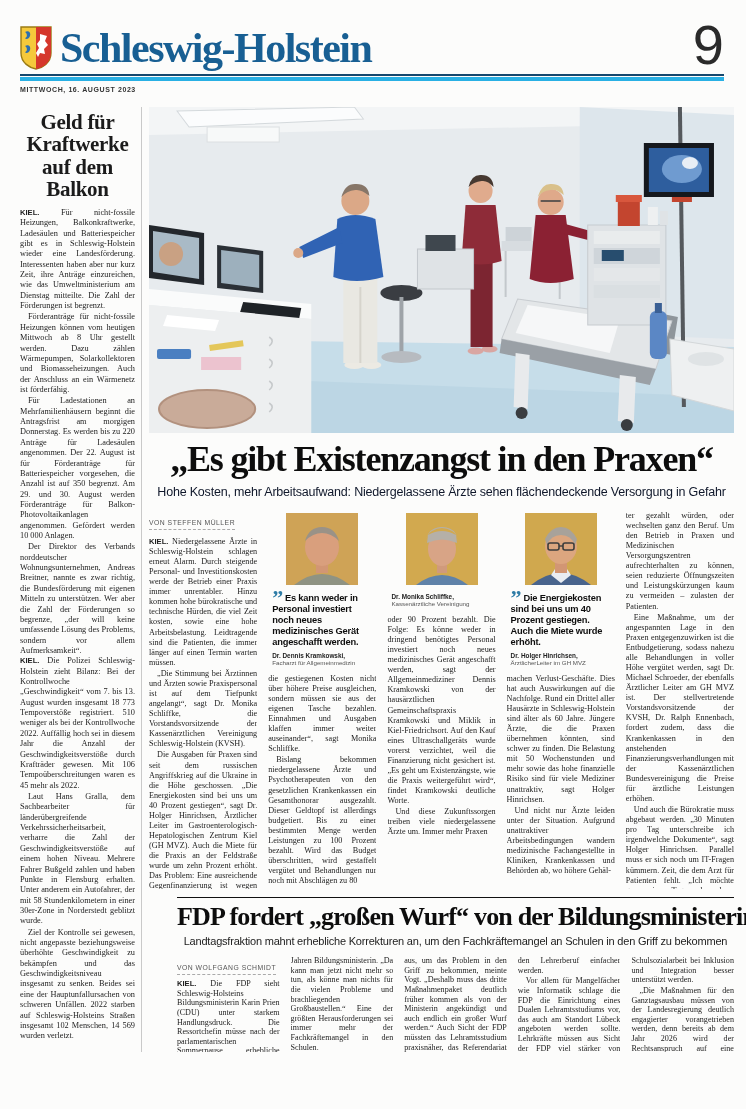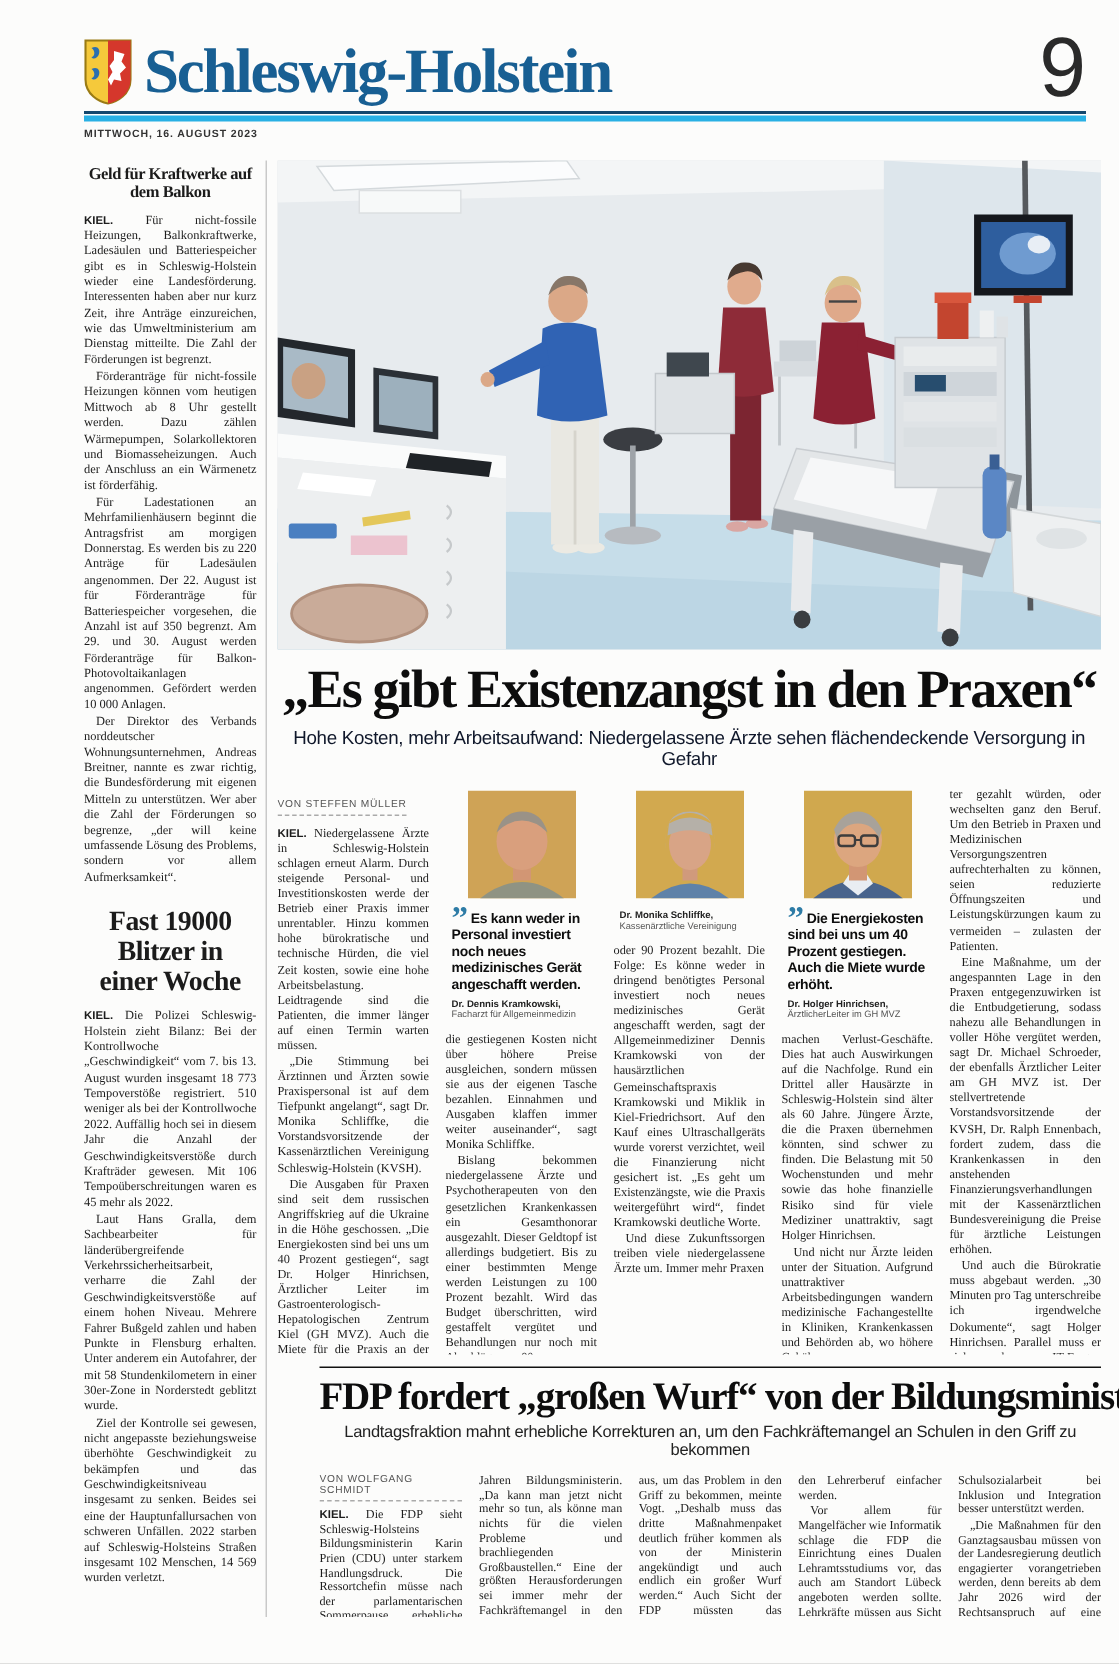--- a/index.html
+++ b/index.html
@@ -1,18 +1,18 @@
 <!DOCTYPE html>
 <html lang="de"><head>
 <meta charset="utf-8">
 <style>
   * { margin:0; padding:0; box-sizing:border-box; }
   body { background:#888; font-family:"Liberation Serif", serif; }
   .page { position:relative; width:746px; height:1109px; background:#fcfcfb; margin:0 auto;
-          overflow:hidden; color:#1b1b1b;padding-left:36px; }
+          overflow:hidden; color:#1b1b1b; }
 
   
   .masthead { padding:18px 22px 0 20px; }
   .mast-row { display:flex; align-items:flex-end; height:52px; }
   .logo { width:32px; height:44px; margin-right:8px; flex:0 0 auto; }
   .mast-title { font-family:"Liberation Serif", serif; font-weight:700; font-size:42px;
                 line-height:44px; letter-spacing:-1.5px; color:#185f93; white-space:nowrap; }
   .mast-page-no { margin-left:auto; font-family:"Liberation Sans", sans-serif; font-weight:300;
                   font-size:56px; line-height:50px; color:#2a2a2a; }
   .mast-rules { margin-top:4px; }
@@ -21,21 +21,21 @@
   .dateline { font-family:"Liberation Sans", sans-serif; font-size:7px; letter-spacing:0.6px;
               color:#333; margin:5px 0 0 0; font-weight:700; }
 
   
   .content { display:flex; padding:14px 12px 0 20px; }
   .rail { width:121px; flex:0 0 auto; padding-right:6px; }
   .vdiv { width:1px; background:#c9c9c9; flex:0 0 auto; }
   .main { flex:1; padding-left:7px; min-width:0; }
 
   
-  .rail-headline { font-weight:700; font-size:11px; line-height:1.07; text-align:center;
+  .rail-headline { font-weight:700; font-size:21px; line-height:1.07; text-align:center;
                    margin:4px 2px 7px 2px; letter-spacing:-0.3px; }
   .rail-headline.second { font-size:18.5px; margin-top:16px; }
   .body-text { font-size:8.3px; line-height:1.25; text-align:justify; color:#1c1c1c; }
   .body-text p + p { text-indent:8px; margin-top:1px; }
   .lead { font-family:"Liberation Sans", sans-serif; font-weight:700; font-size:7.6px; }
 
   
   .photo-wrap { width:100%; }
   .photo-svg { display:block; width:100%; height:326px; background:#e9edf0; }
   .caption-row { display:flex; align-items:baseline; margin:4px 0 8px 0; }
@@ -107,21 +107,20 @@
       <article>
         <h2 class="rail-headline">Geld für Kraftwerke auf dem Balkon</h2>
         <div class="body-text">
           <p><b class="lead">KIEL.</b> <span>Für nicht-fossile Heizungen, Balkonkraftwerke, Ladesäulen und Batteriespeicher gibt es in Schleswig-Holstein wieder eine Landesförderung. Interessenten haben aber nur kurz Zeit, ihre Anträge einzureichen, wie das Umweltministerium am Dienstag mitteilte. Die Zahl der Förderungen ist begrenzt.</span></p>
           <p>Förderanträge für nicht-fossile Heizungen können vom heutigen Mittwoch ab 8 Uhr gestellt werden. Dazu zählen Wärmepumpen, Solarkollektoren und Biomasseheizungen. Auch der Anschluss an ein Wärmenetz ist förderfähig.</p>
           <p>Für Ladestationen an Mehrfamilienhäusern beginnt die Antragsfrist am morgigen Donnerstag. Es werden bis zu 220 Anträge für Ladesäulen angenommen. Der 22. August ist für Förderanträge für Batteriespeicher vorgesehen, die Anzahl ist auf 350 begrenzt. Am 29. und 30. August werden Förderanträge für Balkon-Photovoltaikanlagen angenommen. Gefördert werden 10 000 Anlagen.</p>
           <p>Der Direktor des Verbands norddeutscher Wohnungsunternehmen, Andreas Breitner, nannte es zwar richtig, die Bundesförderung mit eigenen Mitteln zu unterstützen. Wer aber die Zahl der Förderungen so begrenze, „der will keine umfassende Lösung des Problems, sondern vor allem Aufmerksamkeit“.</p>
         </div>
       </article>
       <article>
-        <h2 class="rail-headline second">Fast 19000 Blitzer in einer Woche</h2>
         <div class="body-text">
           <p><b class="lead">KIEL.</b> <span>Die Polizei Schleswig-Holstein zieht Bilanz: Bei der Kontrollwoche „Geschwindigkeit“ vom 7. bis 13. August wurden insgesamt 18 773 Tempoverstöße registriert. 510 weniger als bei der Kontrollwoche 2022. Auffällig hoch sei in diesem Jahr die Anzahl der Geschwindigkeitsverstöße durch Krafträder gewesen. Mit 106 Tempoüberschreitungen waren es 45 mehr als 2022.</span></p>
           <p>Laut Hans Gralla, dem Sachbearbeiter für länderübergreifende Verkehrssicherheitsarbeit, verharre die Zahl der Geschwindigkeitsverstöße auf einem hohen Niveau. Mehrere Fahrer Bußgeld zahlen und haben Punkte in Flensburg erhalten. Unter anderem ein Autofahrer, der mit 58 Stundenkilometern in einer 30er-Zone in Norderstedt geblitzt wurde.</p>
           <p>Ziel der Kontrolle sei gewesen, nicht angepasste beziehungsweise überhöhte Geschwindigkeit zu bekämpfen und das Geschwindigkeitsniveau insgesamt zu senken. Beides sei eine der Hauptunfallursachen von schweren Unfällen. 2022 starben auf Schleswig-Holsteins Straßen insgesamt 102 Menschen, 14 569 wurden verletzt.</p>
         </div>
       </article>
     </aside>
 
     <div class="vdiv"></div>
 

